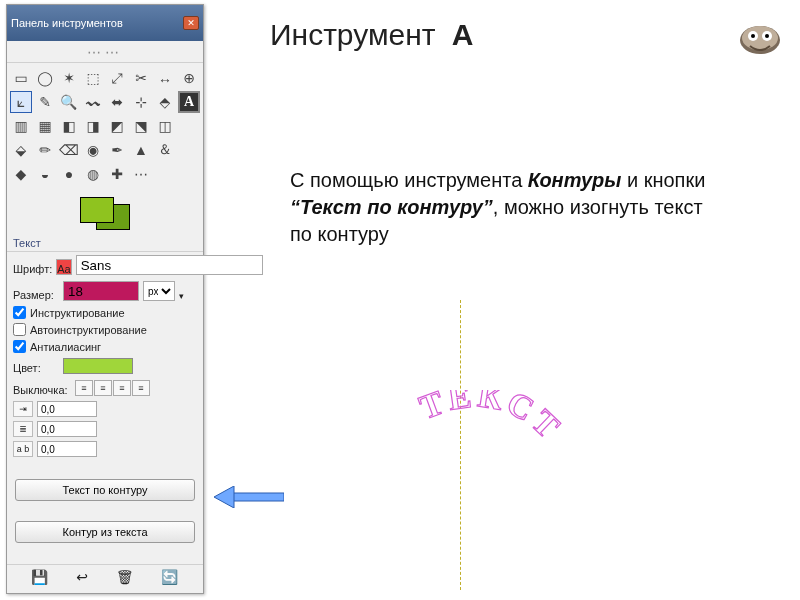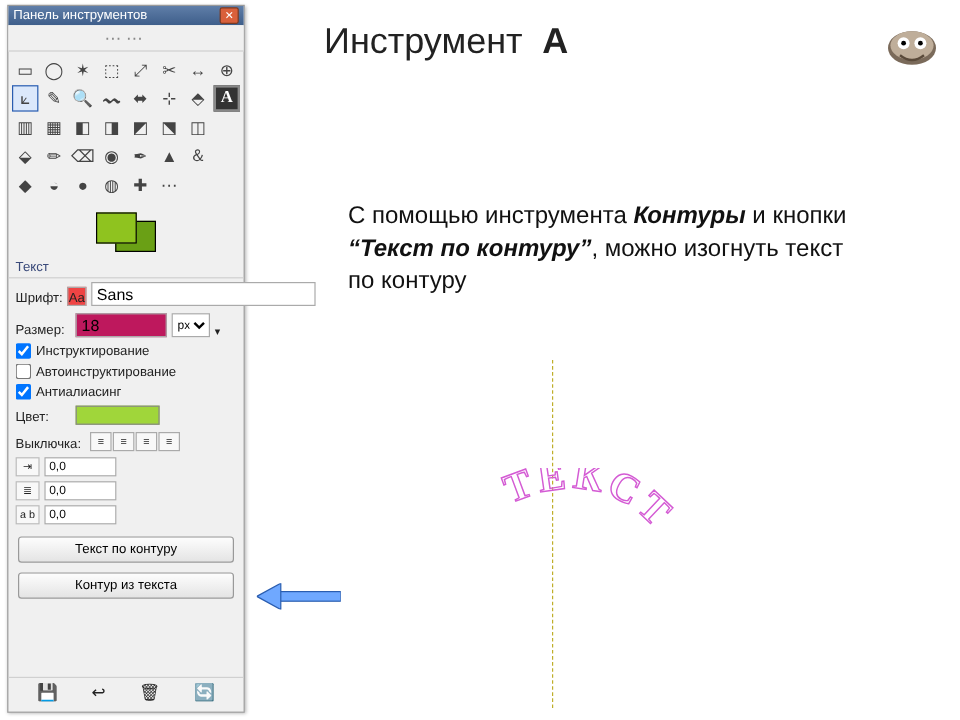--- a/index.html
+++ b/index.html
@@ -18,21 +18,21 @@
     left: 6px; top: 4px;
     width: 198px;
     height: 590px;
     background: #f0f0f0;
     border: 1px solid #9a9a9a;
     box-shadow: 1px 1px 3px rgba(0,0,0,.3);
     font-size: 11px;
     color: #222;
   }
   .titlebar {
-    height: 16px;
+    height: 36px;
     background: linear-gradient(#5f7ea8,#3e5e8a);
     color: #fff;
     display: flex;
     align-items: center;
     padding: 0 4px;
     font-size: 11px;
   }
   .titlebar .spacer { flex: 1; }
   .titlebar .close {
     width: 16px; height: 14px;
@@ -122,21 +122,21 @@
   }
   .spin-row { display:flex; align-items:center; gap:4px; padding:2px 6px; }
   .spin-row .ic {
     width:20px; height:16px; border:1px solid #bbb; background:#f8f8f8;
     font-size:9px; text-align:center; line-height:14px;
   }
   .spin-row input {
     width:60px; height:16px; border:1px solid #aaa; background:#fff; font-size:10px; padding:0 3px;
   }
   .big-btn {
-    display:block; margin:8px 8px;
+    display:block; margin:20px 8px;
     height:22px; width:calc(100% - 16px);
     background: linear-gradient(#fdfdfd,#e4e4e4);
     border:1px solid #999; border-radius:3px;
     font-size:11px; cursor:pointer;
   }
   .bottom-icons {
     position:absolute; bottom:4px; left:0; right:0;
     display:flex; justify-content:space-around;
     padding:4px 10px;
     border-top:1px solid #d0d0d0;

